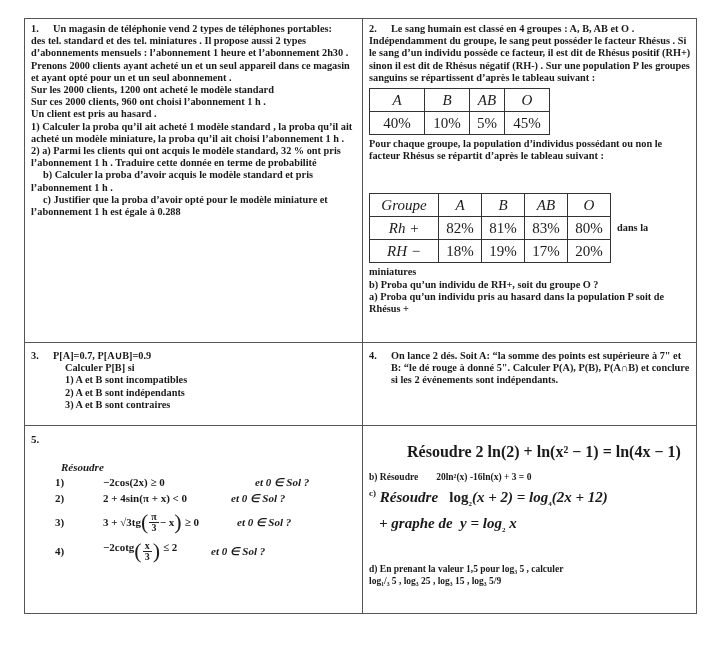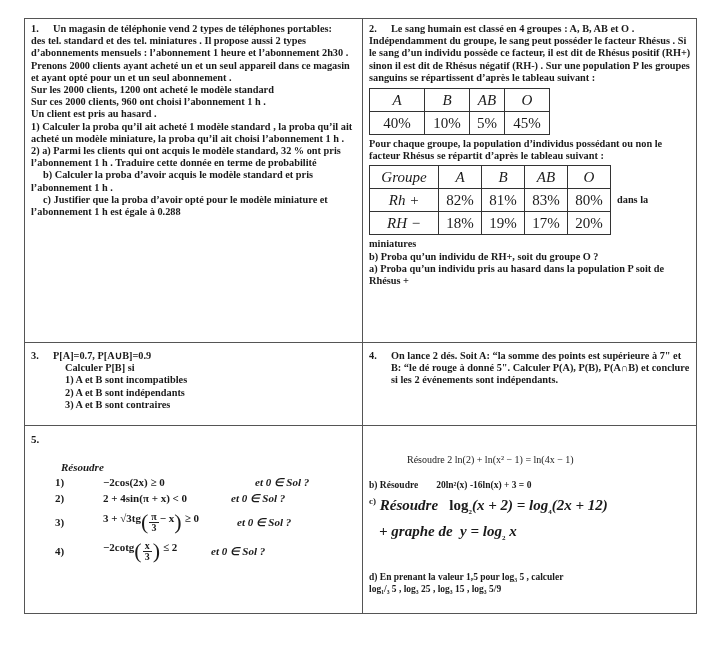--- a/index.html
+++ b/index.html
@@ -63,21 +63,21 @@
       </tr>
       <tr>
         <td>40%</td>
         <td>10%</td>
         <td>5%</td>
         <td>45%</td>
       </tr>
     </tbody>
       </table>
     <p>Pour chaque groupe, la population d’individus possédant ou non le facteur Rhésus se répartit d’après le tableau suivant :</p>
-    <div style="display:flex;align-items:center;">
+    <div style="display:flex;align-items:center;margin-top:28px;">
       <table class="pct" style="margin:3px 0;">
         <tbody>
             <tr>
           <td class="it" style="width:58px">Groupe</td>
           <td class="it" style="width:32px">A</td>
           <td class="it" style="width:32px">B</td>
           <td class="it" style="width:32px">AB</td>
           <td class="it" style="width:32px">O</td>
         </tr>
         <tr>
@@ -124,21 +124,21 @@
       <span style="width:152px;">−2cos(2x) ≥ 0</span>
       <span class="it">et 0 ∈ Sol ?</span>
     </div>
     <div class="row">
       <span class="lbl">2)</span>
       <span style="width:128px;">2 + 4sin(π + x) &lt; 0</span>
       <span class="it">et 0 ∈ Sol ?</span>
     </div>
     <div class="row" style="margin-top:8px;">
       <span class="lbl">3)</span>
-      <span style="width:134px;display:inline-flex;align-items:flex-start;">
+      <span style="width:134px;display:inline-flex;align-items:center;">
         <span>3 + √3tg</span>
         <span class="paren">(</span>
         <span class="frac">
             <span class="n">π</span>
             <span>3</span>
           </span>
         <span>− x</span>
         <span class="paren">)</span>
         <span style="margin-left:3px;">≥ 0</span>
       </span>
@@ -154,21 +154,21 @@
             <span>3</span>
           </span>
         <span class="paren">)</span>
         <span style="margin-left:3px;">≤ 2</span>
       </span>
       <span class="it">et 0 ∈ Sol ?</span>
     </div>
   </div>
 
   <div class="cell" style="left:338px;top:407px;width:335px;height:189px;padding-top:7px;font-size:9.5px;">
-    <p class="math" style="font-size:10px;line-height:18px;padding-left:38px;margin-top:18px;">Résoudre  2 ln(2) + ln(x² − 1) = ln(4x − 1)</p>
+    <p class="math" style="font-size:16px;line-height:18px;padding-left:38px;margin-top:10px;font-weight:bold;">Résoudre  2 ln(2) + ln(x² − 1) = ln(4x − 1)</p>
     <p style="margin-top:10px;"><span>b)  Résoudre</span><span style="margin-left:18px;">20ln²(x) -16ln(x) + 3 = 0</span></p>
     <p style="font-size:15px;line-height:16px;margin-top:2px;">
       <sup style="font-size:9px;">c)</sup>
       <span class="it">Résoudre</span>&nbsp;&nbsp;
       <span>log</span><sub>2</sub><span class="it">(x + 2) = log</span><sub>4</sub><span class="it">(2x + 12)</span>
     </p>
     <p style="font-size:15px;line-height:22px;padding-left:10px;">
       <span class="it">+ graphe de</span>&nbsp;
       <span class="it">y = log</span><sub>2</sub>&nbsp;<span class="it">x</span>
     </p>

